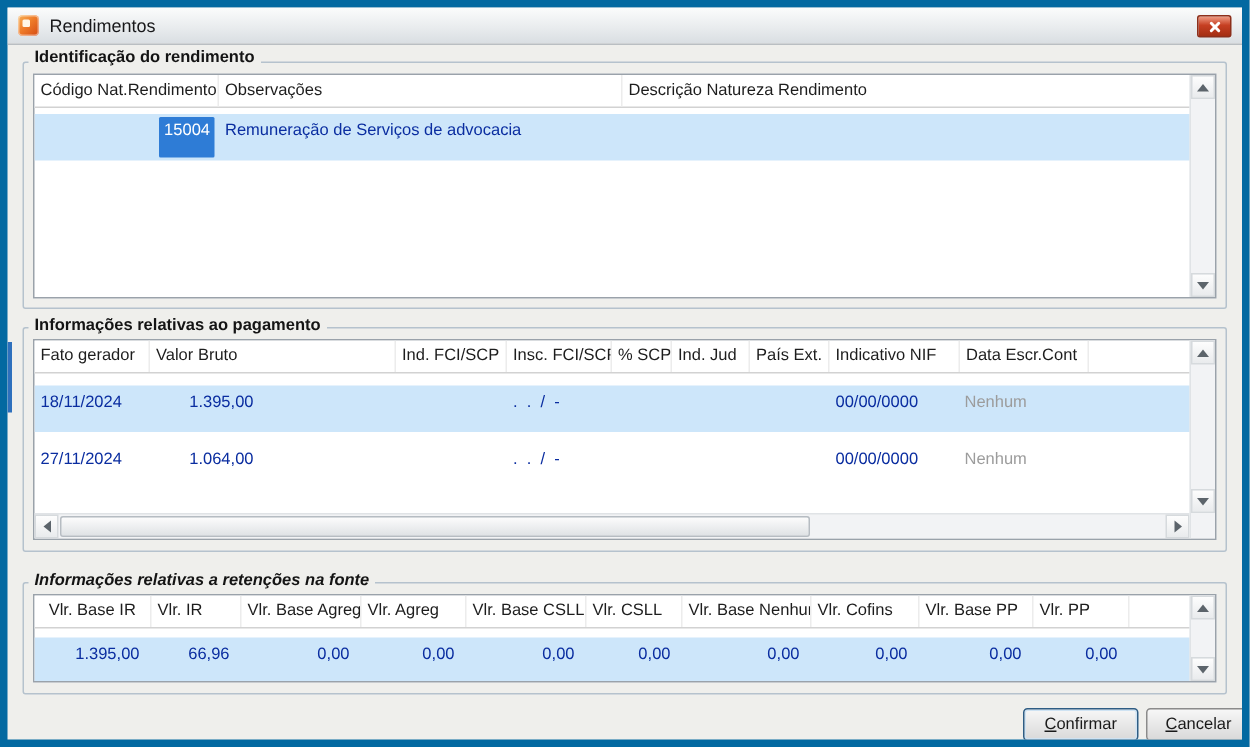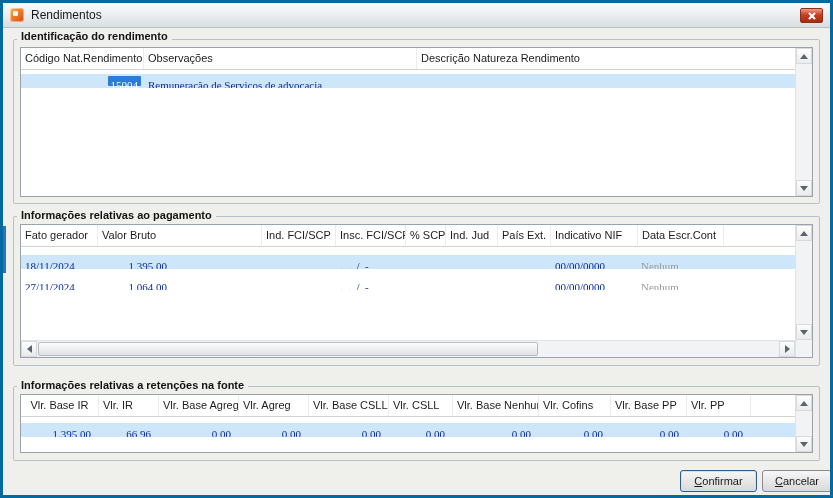--- a/index.html
+++ b/index.html
@@ -1,20 +1,20 @@
 <!DOCTYPE html>
 <html style="--row-selected: #cde6fa; --cell-selected-bg: #2e7cd6; --cell-selected-text: #ffffff; --grid-text: #0a2da0; --muted-text: #9c9c9c; --close-red: #c63f22;"><head>
 <meta charset="utf-8">
 <style>
   * { margin:0; padding:0; box-sizing:border-box; }
   body { background:#b9bdc2; }
   .screen {
     position:relative; width:833px; height:498px;
     font-family:"Liberation Sans","DejaVu Sans",sans-serif; font-size:11px; color:#1c1c1c;
-    background:#efefec; border:3px solid #0369a1; overflow:hidden;
+    background:#efefec; border:5px solid #0369a1; overflow:hidden;
   }
   
   .titlebar {
     position:absolute; top:0; left:0; right:0; height:25px;
     background:linear-gradient(180deg,#fbfcfc 0%,#e9ecee 55%,#d9dee2 100%);
     border-bottom:1px solid #b9bec2; display:flex; align-items:center; padding:0 7px;
   }
   .app-icon {
     width:14px; height:14px; border-radius:3px; flex:none; position:relative;
     background:linear-gradient(135deg,#f7b257 0%,#ef7d2a 45%,#d44a12 100%);
@@ -28,32 +28,32 @@
     background:linear-gradient(180deg,#f09c84 0%,var(--close-red,#c63f22) 45%,#a42e12 100%);
   }
   .close-x { position:relative; display:block; width:100%; height:100%; }
   .close-x::before,.close-x::after {
     content:""; position:absolute; left:50%; top:50%; width:9px; height:2px; background:#fff; border-radius:1px;
   }
   .close-x::before { transform:translate(-50%,-50%) rotate(45deg); }
   .close-x::after  { transform:translate(-50%,-50%) rotate(-45deg); }
   
   .group-title { position:absolute; left:14px; padding:0 4px; background:#efefec; font-weight:bold; color:#141414; z-index:2; }
-  #gt1 { top:27px; } #gt2 { top:206px; } #gt3 { top:376px; }
+  #gt1 { top:27px; } #gt2 { top:206px; } #gt3 { top:376px;font-style:italic; }
   .group-box { position:absolute; left:10px; right:10px; border:1px solid #b5c2cd; border-radius:2px; }
   #gb1 { top:36px; height:165px; } #gb2 { top:213px; height:150px; } #gb3 { top:383px; height:75px; }
   
   .grid { position:absolute; left:17px; right:17px; background:#fff; border:1px solid #9aa2aa; overflow:hidden; }
   #grid1 { top:44px;  height:150px; }
   #grid2 { top:221px; height:134px; }
   #grid3 { top:391px; height:59px;  }
   .ghead { display:flex; height:22px; line-height:21px; border-bottom:1px solid #d2d2d2; background:#fff; }
   .hc { flex:none; padding:0 4px; border-right:1px solid #ececec; overflow:hidden; white-space:nowrap; color:#1d1d1d; }
   .cfill { flex:1 1 auto; border-right:none; }
-  .grow { display:flex; height:14px; line-height:22px; color:var(--grid-text,#0a2da0);font-family:Liberation Serif, serif; }
+  .grow { display:flex; height:31px; line-height:22px; color:var(--grid-text,#0a2da0); }
   .grow.sel { background:var(--row-selected,#cde6fa); }
   .gc { flex:none; padding:0 4px; overflow:hidden; white-space:nowrap; }
   .muted { color:var(--muted-text,#9c9c9c); }
   .ws-pre { white-space:pre; }
   .mt4 { margin-top:4px; } .mt8 { margin-top:8px; } .mt7 { margin-top:7px; } .mt6 { margin-top:6px; }
   
   .t1c0 { width:123px; } .t1c1 { width:395px; } .t1c2 { flex:1 1 auto; }
   .grow .t1c0 { display:flex; justify-content:flex-end; padding-right:3px; }
   .cellsel { background:var(--cell-selected-bg,#2e7cd6); color:var(--cell-selected-text,#ffffff); padding:0 3px; margin:2px 0; line-height:18px; border-radius:1px; }
   

